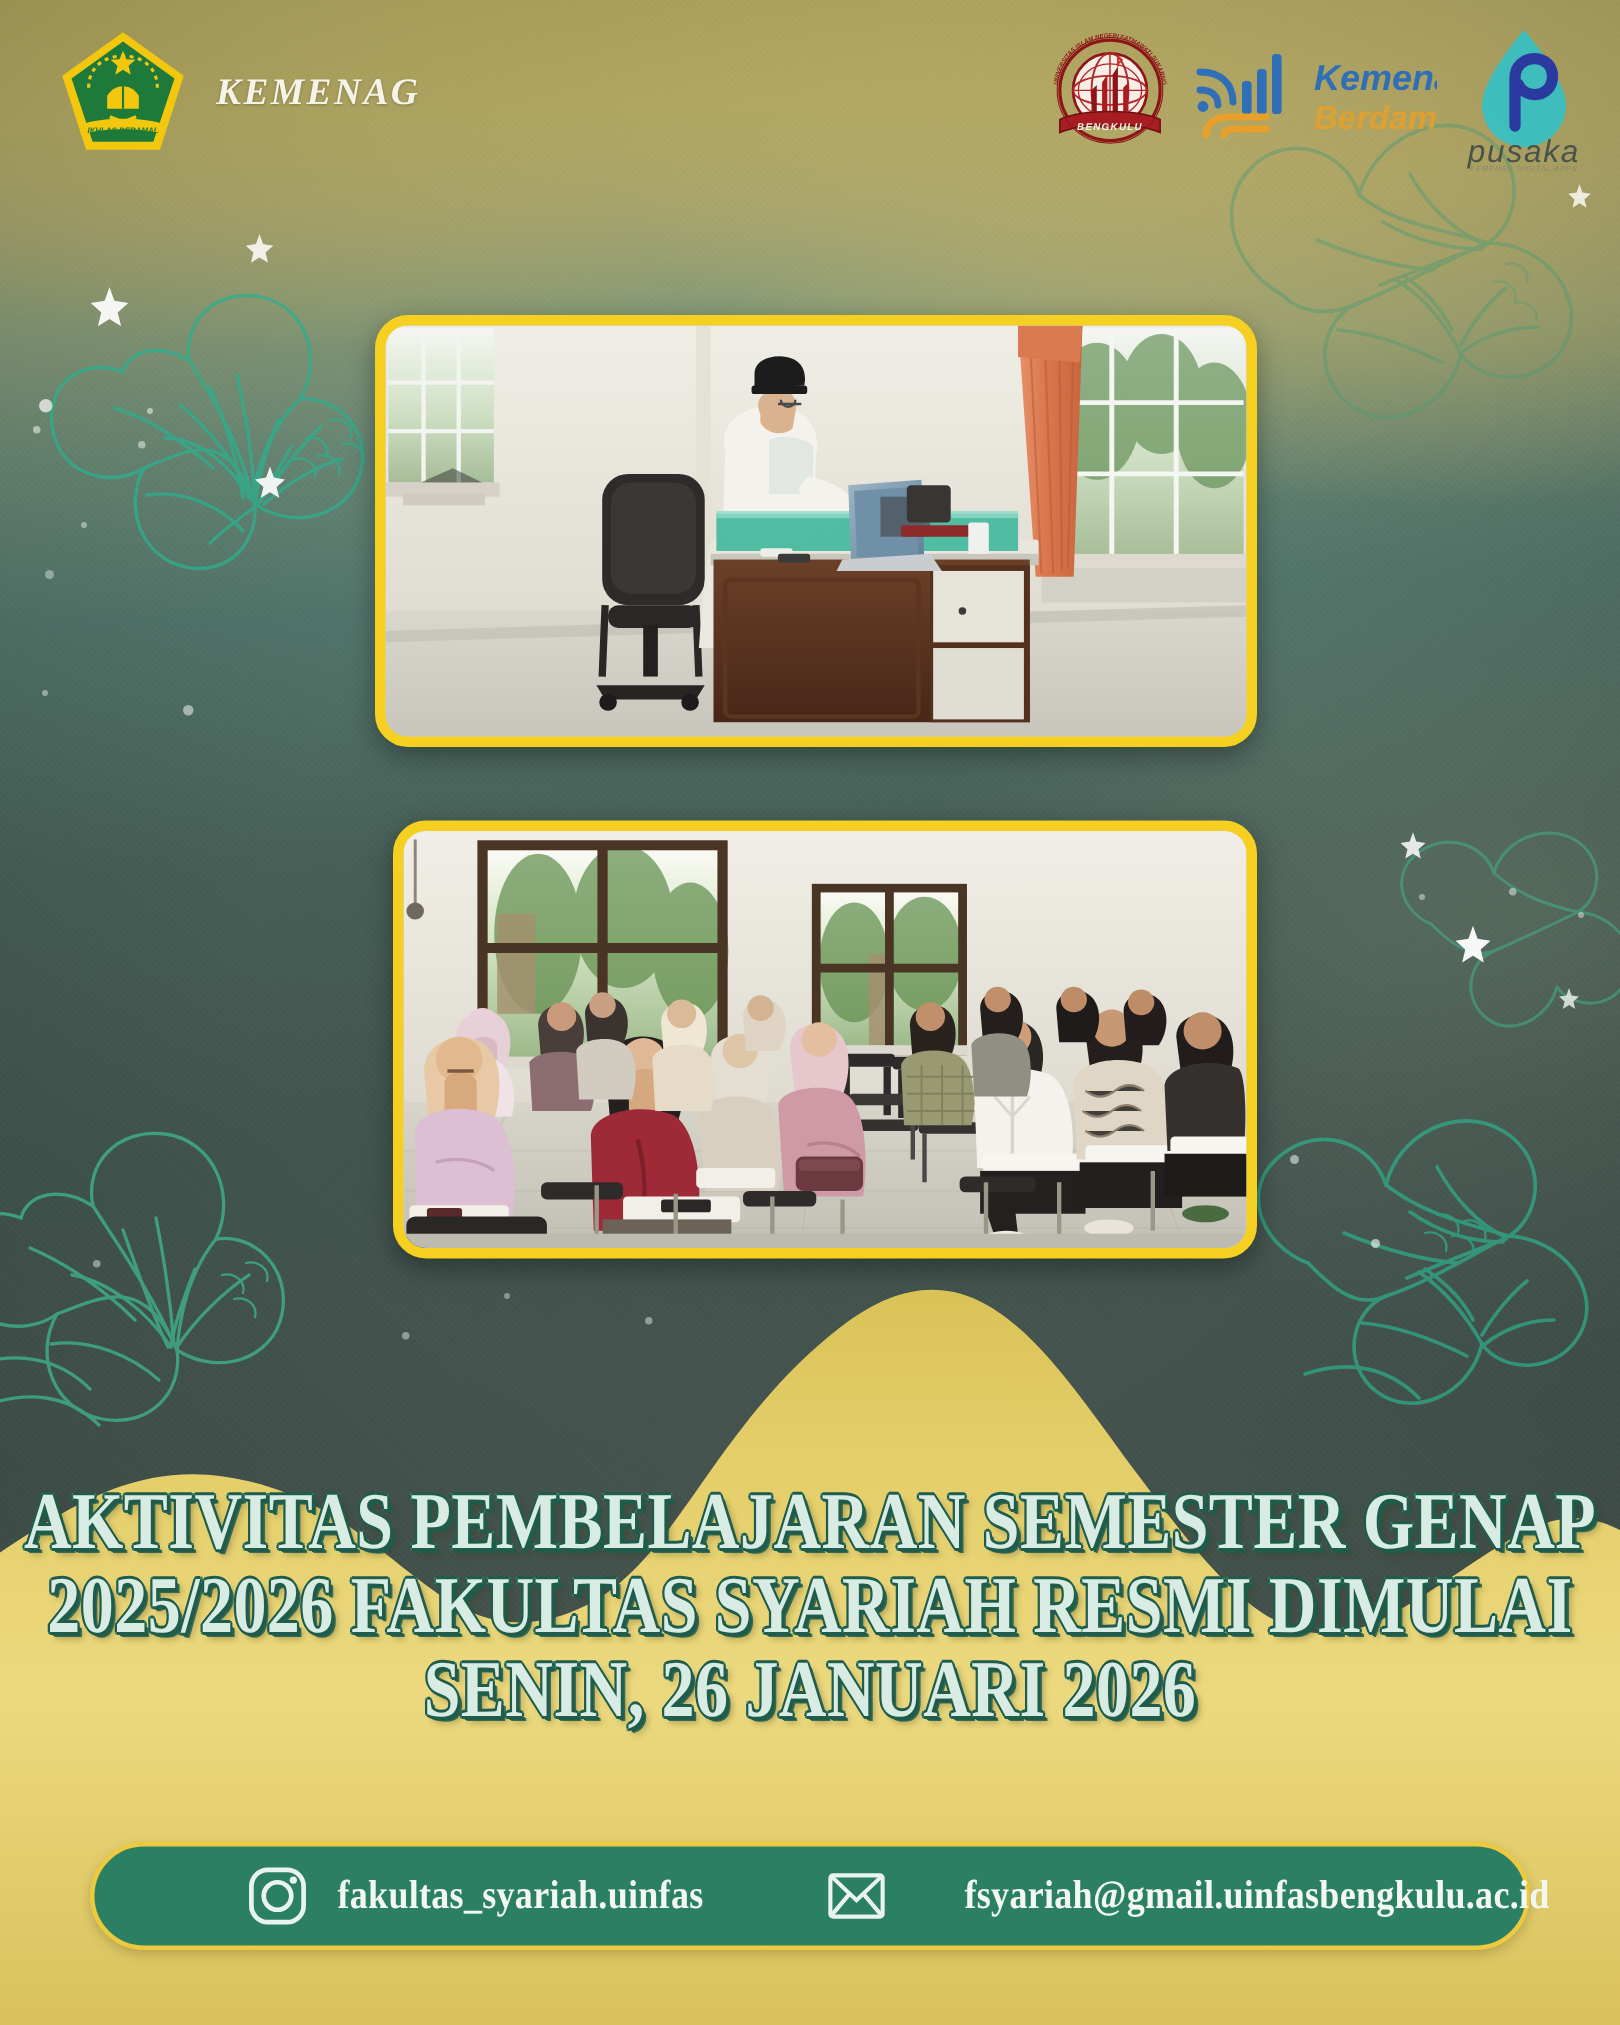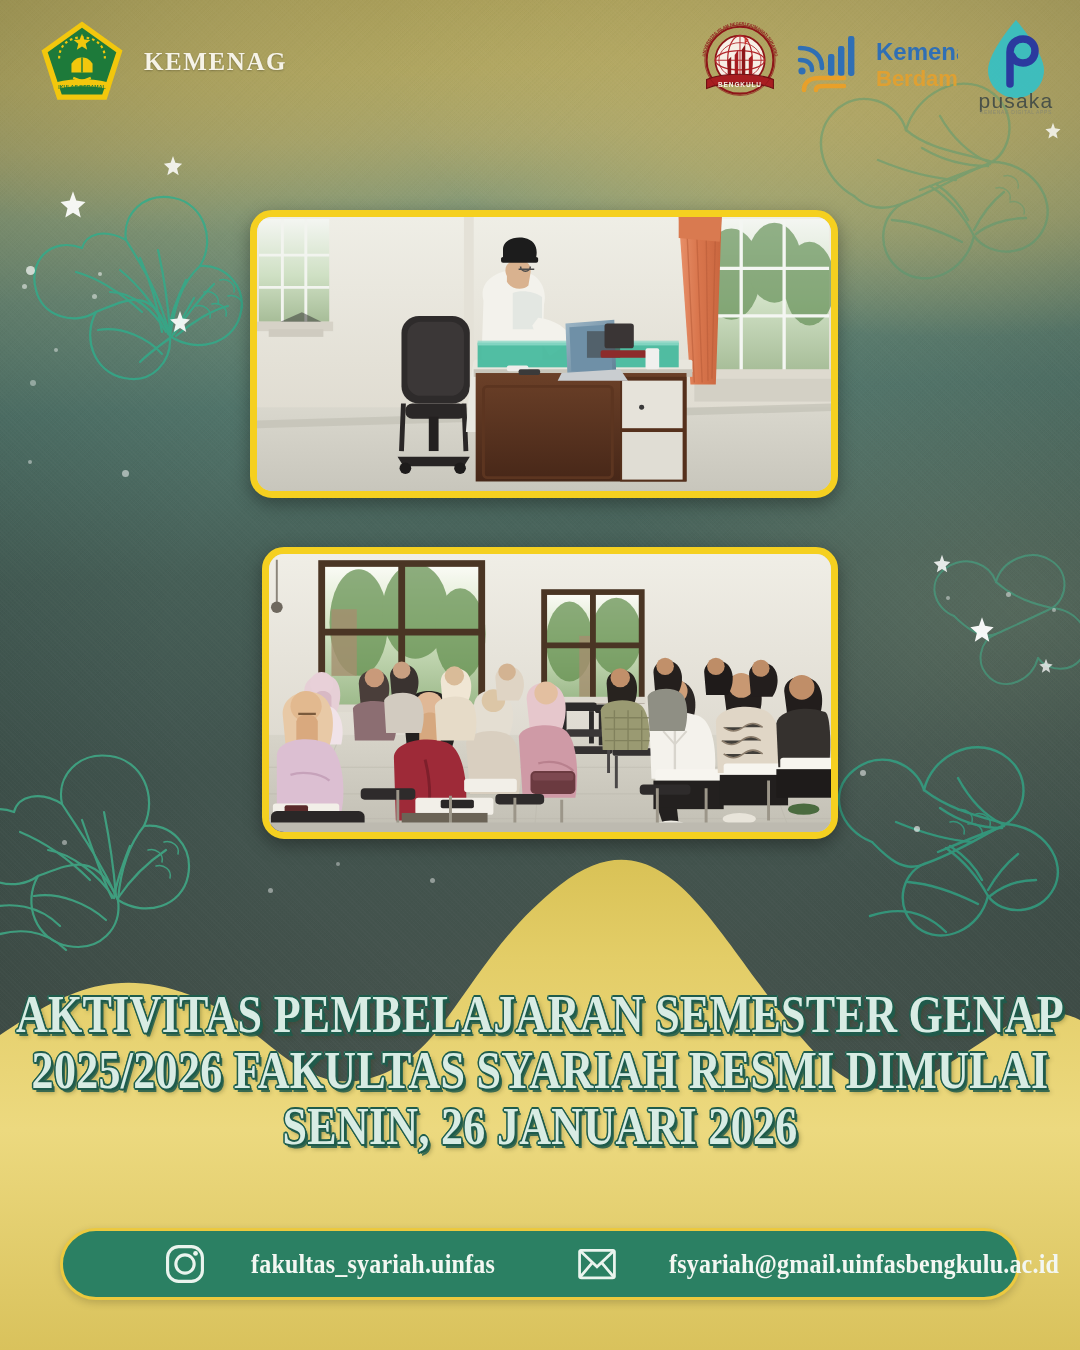--- a/index.html
+++ b/index.html
@@ -65,21 +65,21 @@
   #decor-ml { left:-70px;  top:700px;  width:300px; height:300px; opacity:.70; }
   #decor-mr { right:-20px; top:690px;  width:290px; height:290px; opacity:.72; }
   #decor-br { right:-30px; top:520px;  width:200px; height:200px; opacity:.45; }
 
   
   .sparkle { position:absolute; pointer-events:none; }
   .sparkle svg { display:block; width:100%; height:100%; }
   .dot { position:absolute; border-radius:50%; background:rgba(255,255,255,.85); pointer-events:none; }
 
   
-  .header { position:absolute; left:0; top:0; width:1080px; height:130px; }
+  .header { position:absolute; left:0; top:0; width:1080px; height:130px;font-style:italic; }
 
   .kemenag-block {
     position:absolute; left:38px; top:18px;
     display:flex; align-items:center; gap:18px;
   }
   .kemenag-logo { width:88px; height:88px; }
   .kemenag-word {
     color:#f6f3e8;
     font-family:"Liberation Serif", serif;
     font-weight:bold;
@@ -156,21 +156,21 @@
     position:absolute; left:60px; top:1228px;
     width:960px; height:72px;
     background:#2b8063;
     border:3px solid #ecc93f;
     border-radius:36px;
     display:flex; align-items:center;
     z-index:7;
     box-shadow:0 3px 8px rgba(0,0,0,.18);
   }
   .contact-item { display:flex; align-items:center; }
-  #contact-ig   { margin-left:100px;gap:26px; }
+  #contact-ig   { margin-left:100px; }
   #contact-mail { margin-left:80px;gap:32px; }
   .contact-icon { width:44px; height:44px; flex:none; }
   .contact-icon svg { display:block; width:100%; height:100%; }
   .contact-text {
     margin-left:18px;
     color:#f3f7f2;
     font-family:"Liberation Serif", serif;
     font-weight:bold;
     font-size:24px;
     letter-spacing:.2px;

